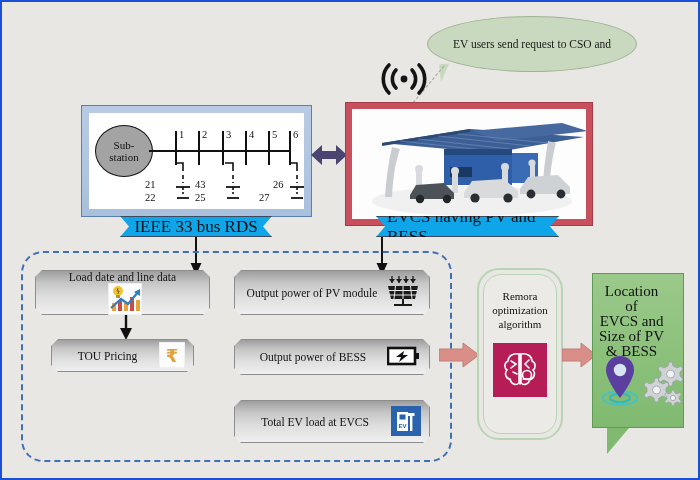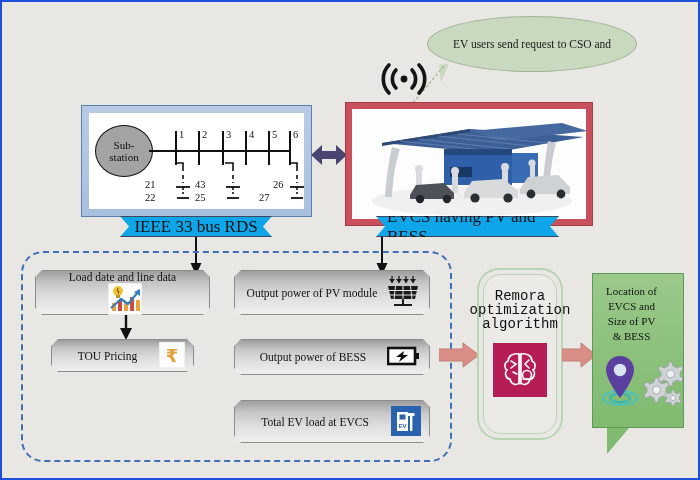--- a/index.html
+++ b/index.html
@@ -133,42 +133,42 @@
     padding: 4px;
   }
   #remora-inner {
     width:100%; height:100%;
     border: 1.5px solid #b9d4b3; border-radius: 18px;
     background: #eceae7;
     display:flex; flex-direction: column;
     align-items:center; justify-content: flex-start;
     padding-top: 14px;
   }
-  #remora-label { font-size: 14px; line-height: 14px; text-align:center; color:#111;font-family:Liberation Mono, monospace; }
+  #remora-label { font-size: 11px; line-height: 14px; text-align:center; color:#111; }
   #remora-icon {
     width: 54px; height: 54px; margin-top: 12px;
     background: #b61d57;
     display:flex; align-items:center; justify-content:center;
   }
 
   
   #output-box {
     left: 590px; top: 271px; width: 92px; height: 155px;
     background: linear-gradient(180deg,#9bc98b 0%, #8cc17c 50%, #7fba70 100%);
     border: 1px solid #5f9a55;
     position: absolute;
   }
   #output-tail {
     left: 605px; top: 426px;
     width: 0; height: 0;
     border-left: 22px solid #7fba70;
     border-bottom: 26px solid transparent;
   }
   #output-label {
-    font-size: 11px; line-height: 15px; text-align:center;
+    font-size: 15px; line-height: 15px; text-align:center;
     color:#111; padding: 10px 19px 0 6px;
   }
 
   
   .arrow-down { position:absolute; }
   #arr-rds-down   { left: 187px; top: 235px; }
   #arr-evcs-down  { left: 373px; top: 235px; }
   #arr-load-tou   { left: 117px; top: 313px; }
   #arr-to-remora  { left: 437px; top: 340px; width: 40px; height: 26px; }
   #arr-to-output  { left: 560px; top: 340px; width: 34px; height: 26px; }

